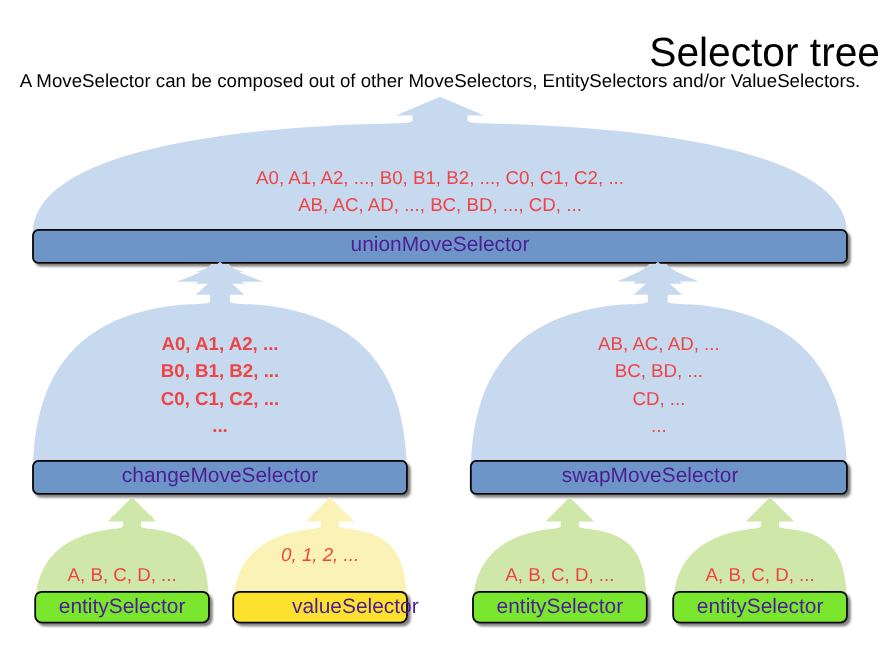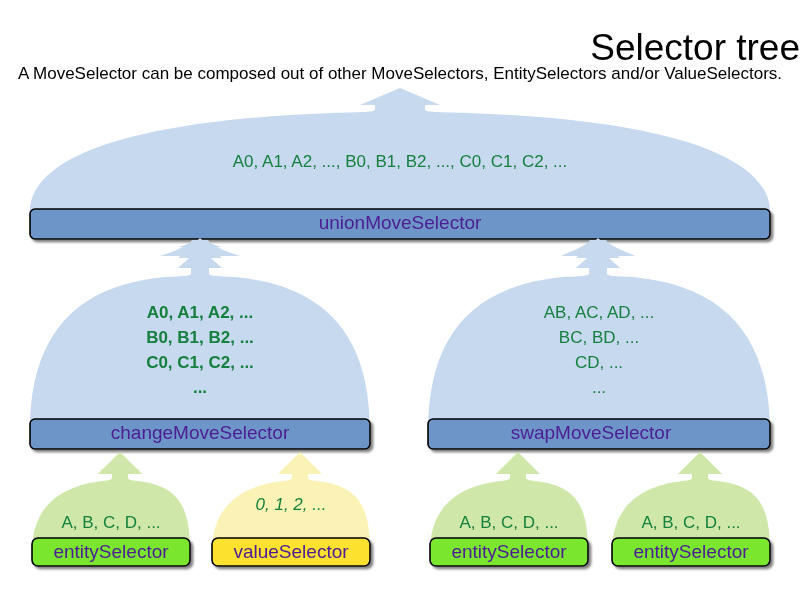--- a/index.html
+++ b/index.html
@@ -21,21 +21,21 @@
 
   svg.layer{position:absolute;left:0;top:0;width:800px;height:600px;}
 
   .node-label{
     position:absolute;text-align:center;
     font-size:19px;line-height:22px;color:#4c1d95;
     white-space:nowrap;
   }
   .content-text{
     position:absolute;text-align:center;
-    font-size:17px;line-height:25px;color:#15803d;
+    font-size:17px;line-height:25px;color:#ef4444;
     white-space:nowrap;
   }
   .content-text div{white-space:nowrap;}
 </style>
 </head>
 <body>
 
 <div id="stage">
 
   <div class="title">Selector tree</div>
@@ -175,20 +175,21 @@
                C 709,480 710,480 718,481
                C 758,486 770,505 770,552
                Z" fill="#cfe8a9" stroke="none"></path>
       <rect x="612" y="538" width="158" height="28" rx="6" ry="6" fill="#7ae62e" stroke="#000" stroke-width="1.6" filter="url(#bshadow)"></rect>
       <path d="M 700,452 L 722,474 L 708,474 L 708,484 L 692,484 L 692,474 L 678,474 Z" fill="#cfe8a9" stroke="none"></path>
     </g>
   </svg>
 
   <div class="content-text" style="left:30px;top:149px;width:740px;">
     <div>A0, A1, A2, ..., B0, B1, B2, ..., C0, C1, C2, ...</div>
+    <div>AB, AC, AD, ..., BC, BD, ..., CD, ...</div>
   </div>
   <div class="node-label" style="left:30px;top:212px;width:740px;">unionMoveSelector</div>
 
   <div class="content-text" style="left:30px;top:300px;width:340px;font-weight:bold;">
     <div>A0, A1, A2, ...</div>
     <div>B0, B1, B2, ...</div>
     <div>C0, C1, C2, ...</div>
     <div>...</div>
   </div>
   <div class="node-label" style="left:30px;top:422px;width:340px;">changeMoveSelector</div>
@@ -202,21 +203,21 @@
   <div class="node-label" style="left:428px;top:422px;width:326px;">swapMoveSelector</div>
 
   <div class="content-text" style="left:32px;top:510px;width:158px;">
     <div>A, B, C, D, ...</div>
   </div>
   <div class="node-label" style="left:32px;top:541px;width:158px;">entitySelector</div>
 
   <div class="content-text" style="left:212px;top:492px;width:158px;font-style:italic;">
     <div>0, 1, 2, ...</div>
   </div>
-  <div class="node-label" style="left:212px;top:541px;width:158px;">valueSelector</div>
+  <div class="node-label" style="left:212px;top:541px;width:158px;padding-left:32px;">valueSelector</div>
 
   <div class="content-text" style="left:430px;top:510px;width:158px;">
     <div>A, B, C, D, ...</div>
   </div>
   <div class="node-label" style="left:430px;top:541px;width:158px;">entitySelector</div>
 
   <div class="content-text" style="left:612px;top:510px;width:158px;">
     <div>A, B, C, D, ...</div>
   </div>
   <div class="node-label" style="left:612px;top:541px;width:158px;">entitySelector</div>

